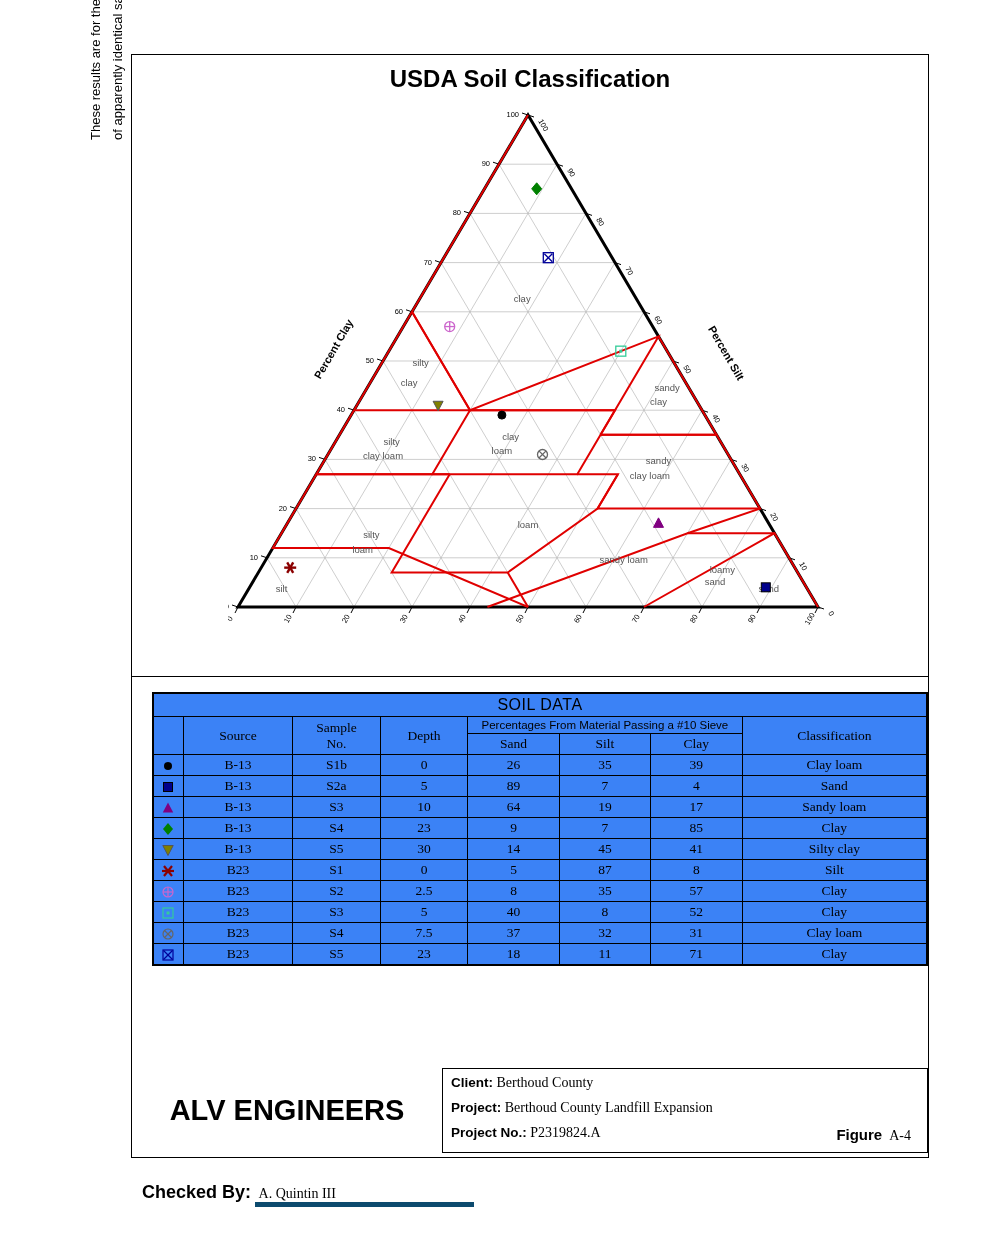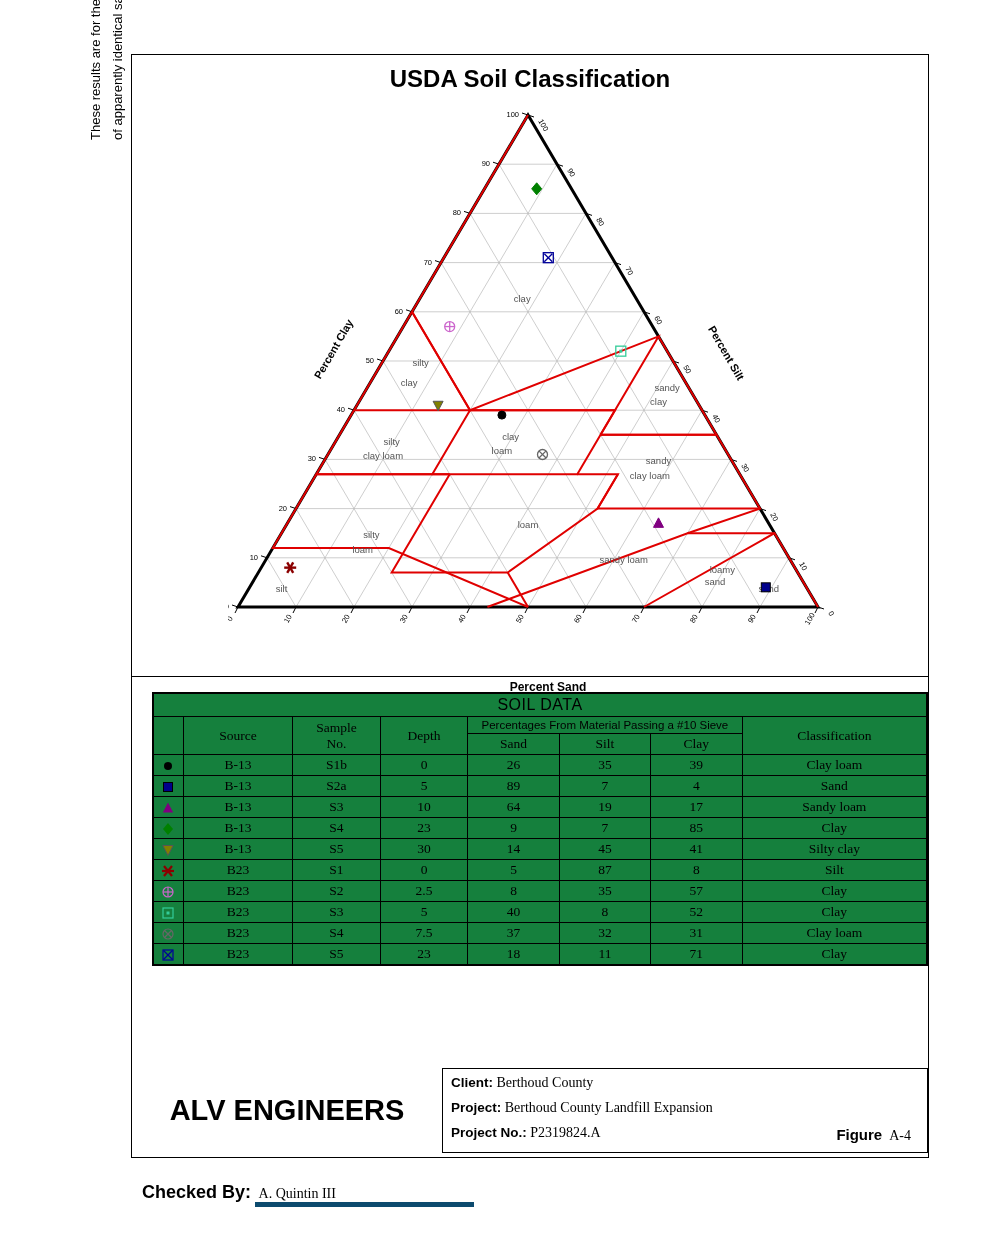--- a/index.html
+++ b/index.html
@@ -25,21 +25,21 @@
 
   
   .chartbox{position:absolute;left:132px;top:55px;width:796px;height:622px;box-sizing:border-box;border-bottom:1px solid #000;}
   .chart-title{position:absolute;left:0;top:10px;width:796px;text-align:center;font-family:"Liberation Sans",sans-serif;font-weight:bold;font-size:24px;}
   .tri-wrap{position:absolute;left:96px;top:45px;width:640px;height:560px;}
 
   
   .ax-sand{position:absolute;left:0;top:580px;width:640px;text-align:center;font-family:"Liberation Sans",sans-serif;font-size:12px;font-weight:bold;}
 
   
-  .tablebox{position:absolute;left:152px;top:692px;width:776px;border:1px solid #000;box-sizing:border-box;background:#15803d;}
+  .tablebox{position:absolute;left:152px;top:692px;width:776px;border:1px solid #000;box-sizing:border-box;background:#3b82f6;}
   table.soil{border-collapse:collapse;width:100%;font-size:13.5px;}
   table.soil td,table.soil th{border:1px solid #000;padding:2px 3px;text-align:center;font-weight:normal;}
   .soil-hdr{font-family:"Liberation Sans",sans-serif;font-weight:bold;font-size:16px;letter-spacing:.5px;}
   .colhdr{font-weight:bold;font-size:13.5px;}
   .pct-hdr{font-family:"Liberation Sans",sans-serif;font-weight:bold;font-size:11.5px;}
   .sym-cell{width:24px;}
   .rowh{height:21px;}
 
   
   .titleblock{position:absolute;left:132px;top:1063px;width:796px;height:95px;box-sizing:border-box;}
@@ -260,21 +260,20 @@
               <line x1="310.9" y1="350.88" x2="318.1" y2="358.08000000000004" stroke="#666666" stroke-width="1.3"></line>
               <line x1="318.1" y1="350.88" x2="310.9" y2="358.08000000000004" stroke="#666666" stroke-width="1.3"></line>
             </g>
             <g>
               <rect x="315.3" y="152.68000000000006" width="10" height="10" fill="none" stroke="#000099" stroke-width="1.3"></rect>
               <line x1="316.3" y1="153.68000000000006" x2="324.3" y2="161.68000000000006" stroke="#000099" stroke-width="1.3"></line>
               <line x1="324.3" y1="153.68000000000006" x2="316.3" y2="161.68000000000006" stroke="#000099" stroke-width="1.3"></line>
             </g>
           </g>
       </svg>
-      <div class="ax-sand">Percent Sand</div>
     </div>
   </div>
 
   <div class="tablebox">
     <table class="soil">
       <tbody>
           <tr>
         <td colspan="8" class="soil-hdr">SOIL DATA</td>
       </tr>
       <tr>

